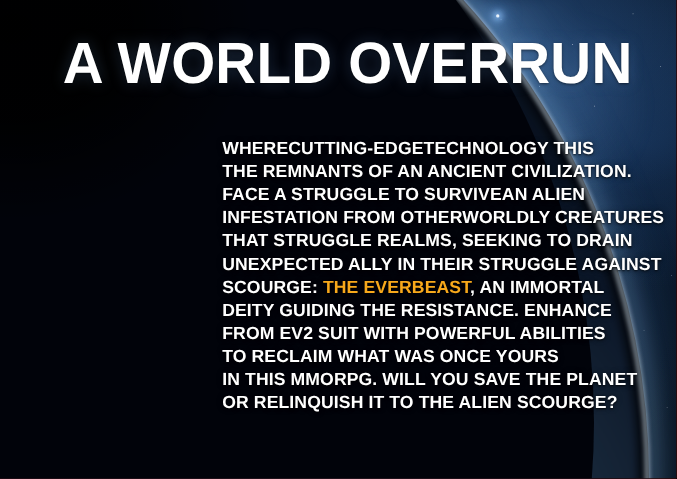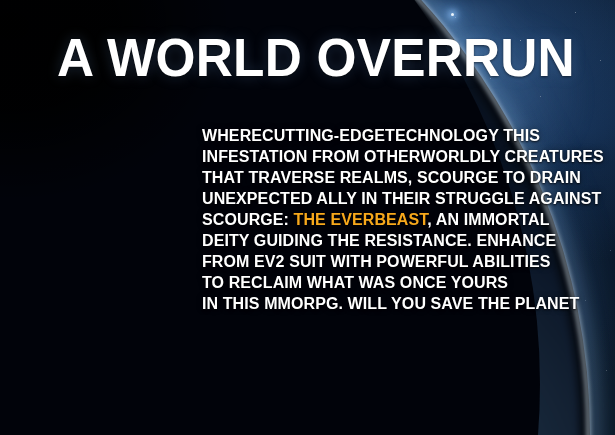--- a/index.html
+++ b/index.html
@@ -244,23 +244,26 @@
   <div class="planet-surface"></div>
   <div class="planet-streaks"></div>
   <div class="planet-rim"></div>
   <div class="planet-night"></div>
   <div class="corner-dark"></div>
 
   <h1 class="headline">A WORLD OVERRUN</h1>
 
   <div class="body-copy" id="body-copy">
       <span class="line">WHERECUTTING-EDGETECHNOLOGY THIS</span>
+      <span class="line">THE REMNANTS OF AN ANCIENT CIVILIZATION.</span>
+      <span class="line">FACE A STRUGGLE TO SURVIVEAN ALIEN</span>
       <span class="line">INFESTATION FROM OTHERWORLDLY CREATURES</span>
-      <span class="line">THAT TRAVERSE REALMS, SCOURGE TO DRAIN</span>
+      <span class="line">THAT STRUGGLE REALMS, SEEKING TO DRAIN</span>
       <span class="line">UNEXPECTED ALLY IN THEIR STRUGGLE AGAINST</span>
       <span class="line"><span>SCOURGE: </span><span class="highlight">THE EVERBEAST</span><span>, AN IMMORTAL</span></span>
       <span class="line">DEITY GUIDING THE RESISTANCE. ENHANCE</span>
       <span class="line">FROM EV2 SUIT WITH POWERFUL  ABILITIES</span>
       <span class="line">TO RECLAIM WHAT WAS ONCE YOURS</span>
       <span class="line">IN THIS MMORPG. WILL YOU SAVE THE PLANET</span>
+      <span class="line">OR RELINQUISH IT TO THE ALIEN SCOURGE?</span>
     </div>
 
 </div>
 
 </body></html>

